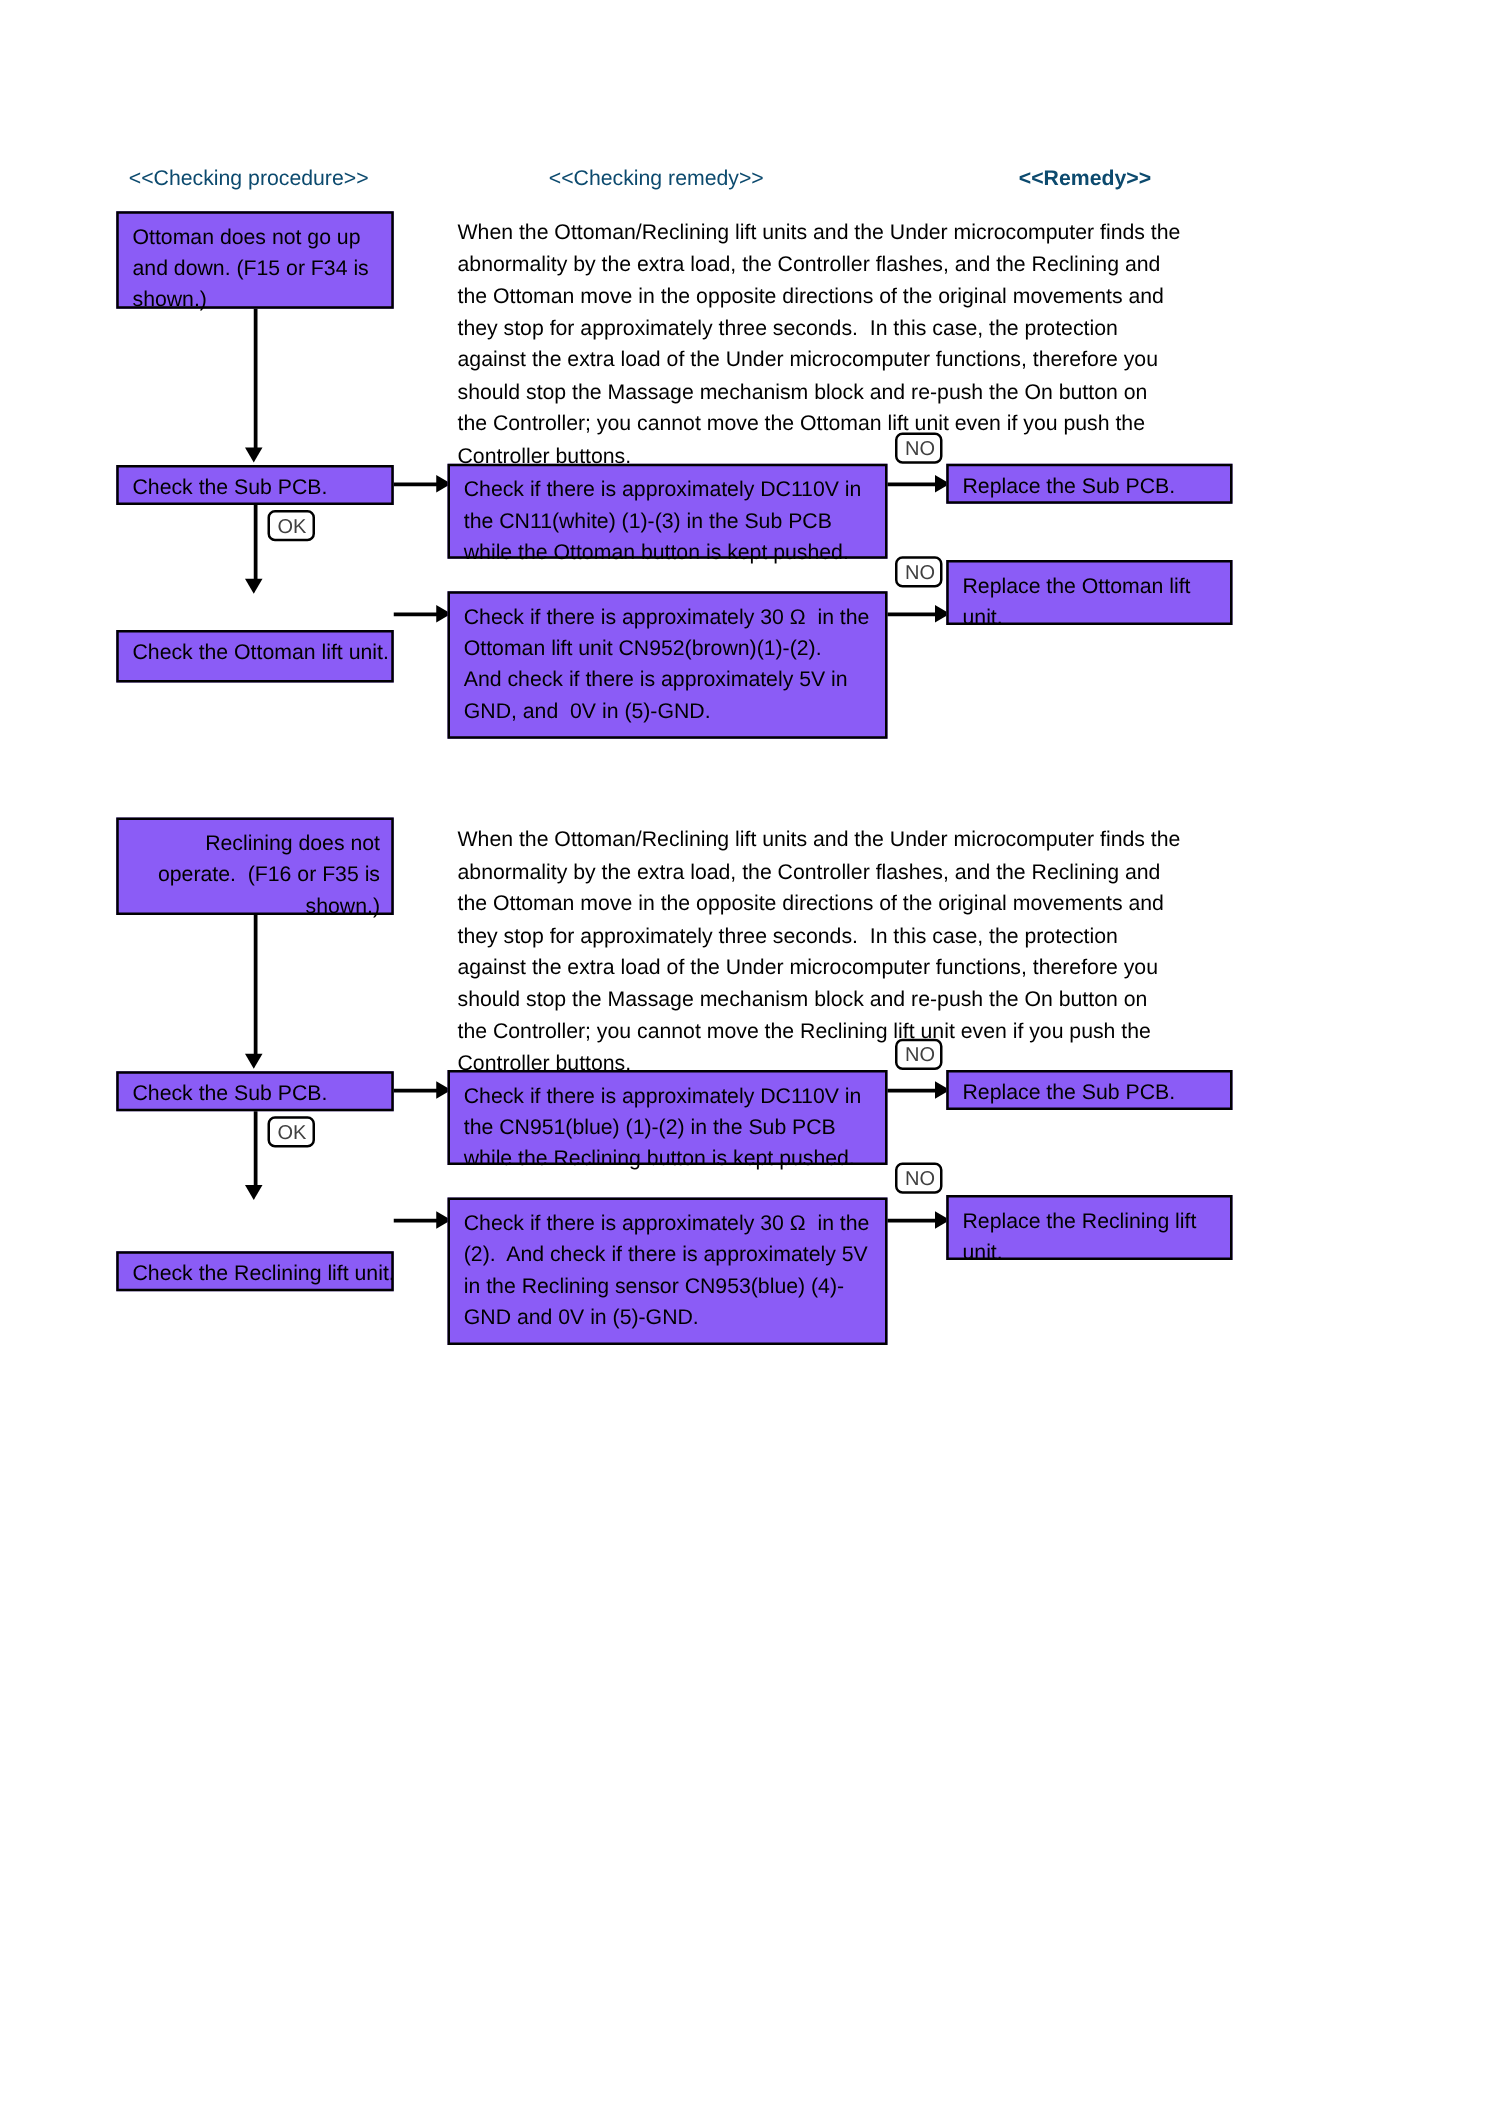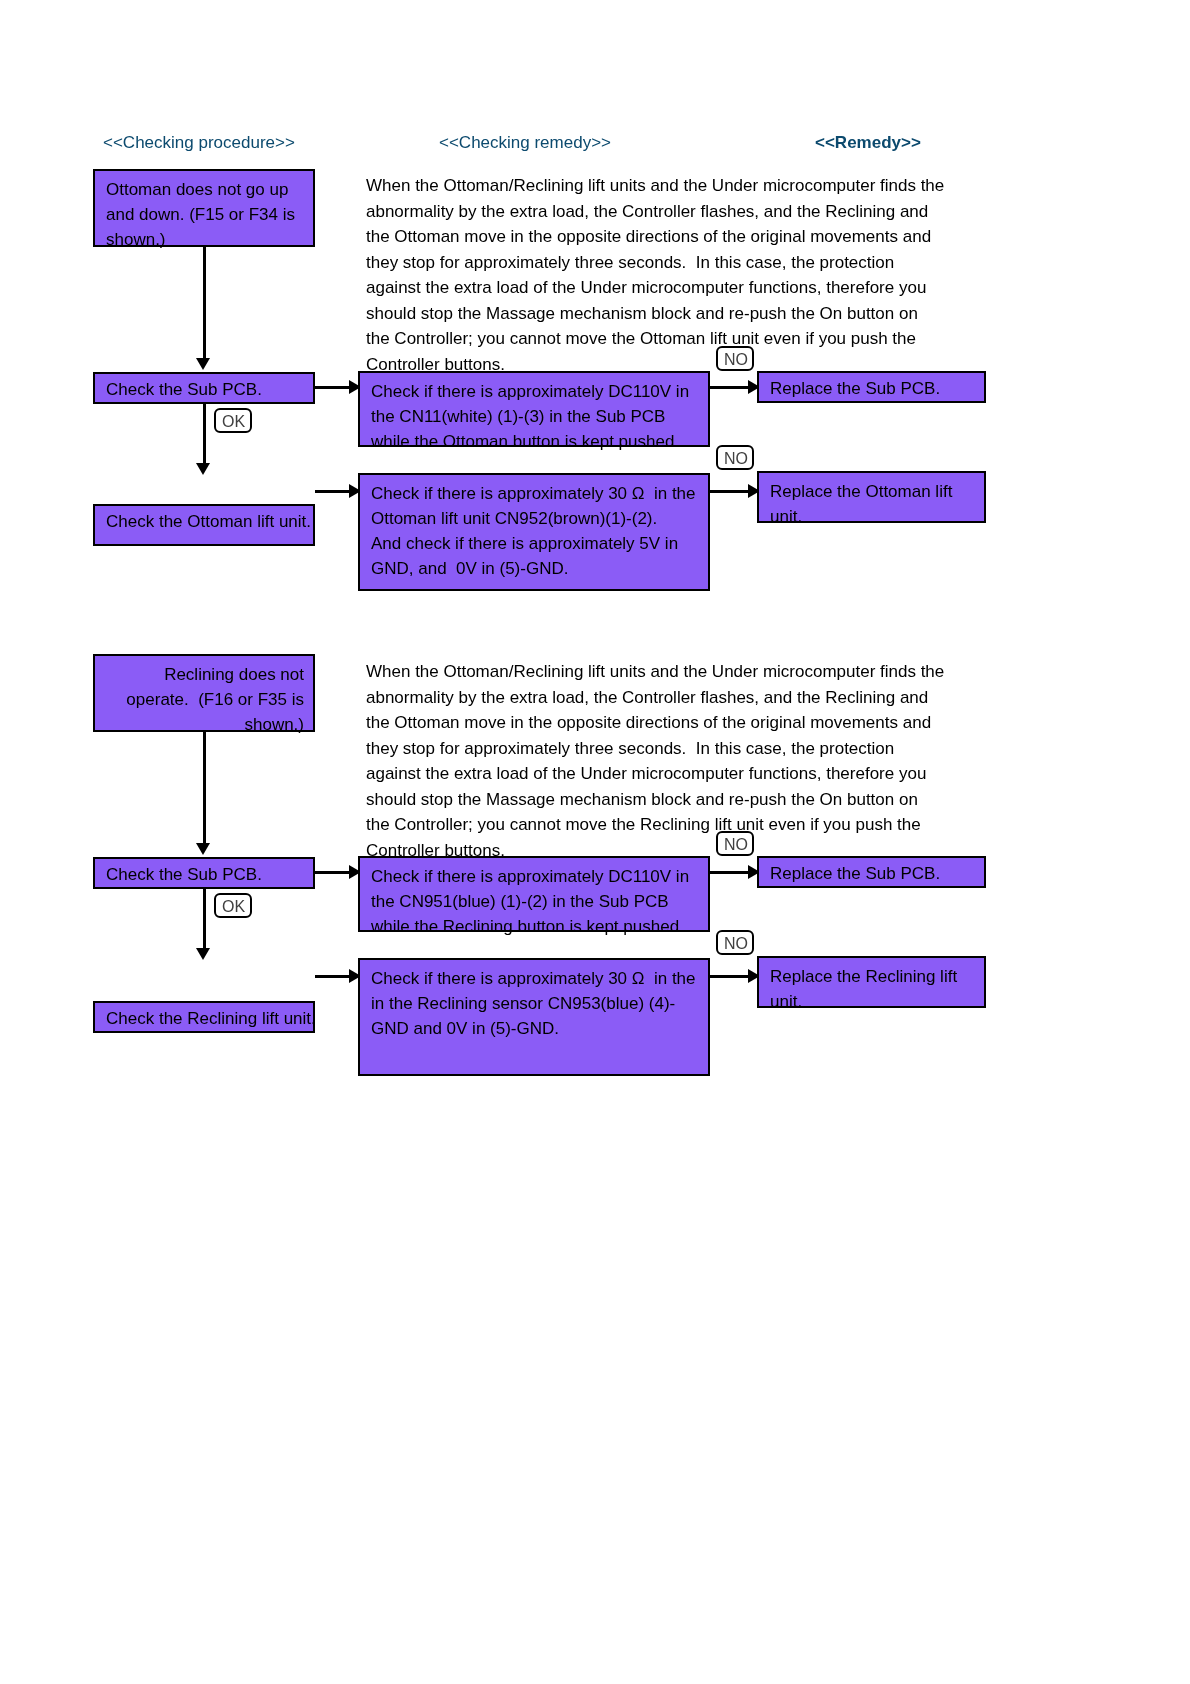--- a/index.html
+++ b/index.html
@@ -155,21 +155,21 @@
     <span class="ln">Check if there is approximately 30 Ω  in the</span>
     <span class="ln">Ottoman lift unit CN952(brown)(1)-(2).</span>
     <span class="ln">And check if there is approximately 5V in</span>
     <span class="ln">GND, and  0V in (5)-GND.</span>
   </div>
 
   <div class="badge" style="left:716px; top:445px; width:38px; height:25px;">NO</div>
   <div class="hline" style="left:710px; top:490px; width:40px;"></div>
   <div class="arrow-right" style="left:748px; top:484px;"></div>
 
-  <div class="box" style="left:757px; top:471px; width:229px; height:52px;">
+  <div class="box" style="left:757px; top:448px; width:229px; height:52px;">
     <span class="ln">Replace the Ottoman lift</span>
     <span class="ln">unit.</span>
   </div>
 
   <div class="box" style="left:93px; top:654px; width:222px; height:78px;text-align:right;">
     <span class="ln">Reclining does not</span>
     <span class="ln">operate.  (F16 or F35 is</span>
     <span class="ln">shown.)</span>
   </div>
 
@@ -214,20 +214,21 @@
 
   <div class="box" style="left:93px; top:961px; width:222px; height:32px; padding-top:3px;margin-top:40px;">
     <span class="ln">Check the Reclining lift unit.</span>
   </div>
 
   <div class="hline" style="left:315px; top:975px; width:35px;"></div>
   <div class="arrow-right" style="left:349px; top:969px;"></div>
 
   <div class="box" style="left:358px; top:958px; width:352px; height:118px;">
     <span class="ln">Check if there is approximately 30 Ω  in the</span>
+    <span class="ln">(2).  And check if there is approximately 5V</span>
     <span class="ln">in the Reclining sensor CN953(blue) (4)-</span>
     <span class="ln">GND and 0V in (5)-GND.</span>
   </div>
 
   <div class="badge" style="left:716px; top:930px; width:38px; height:25px;">NO</div>
   <div class="hline" style="left:710px; top:975px; width:40px;"></div>
   <div class="arrow-right" style="left:748px; top:969px;"></div>
 
   <div class="box" style="left:757px; top:956px; width:229px; height:52px;">
     <span class="ln">Replace the Reclining lift</span>

